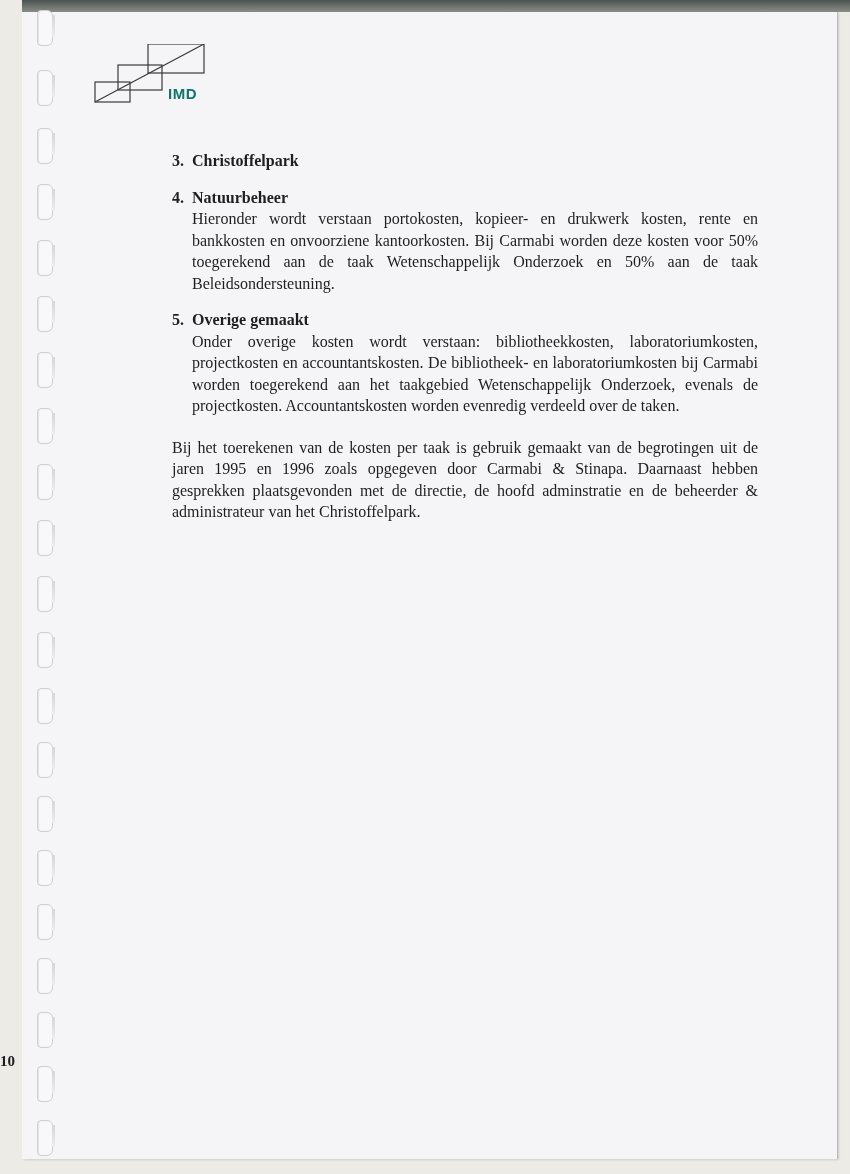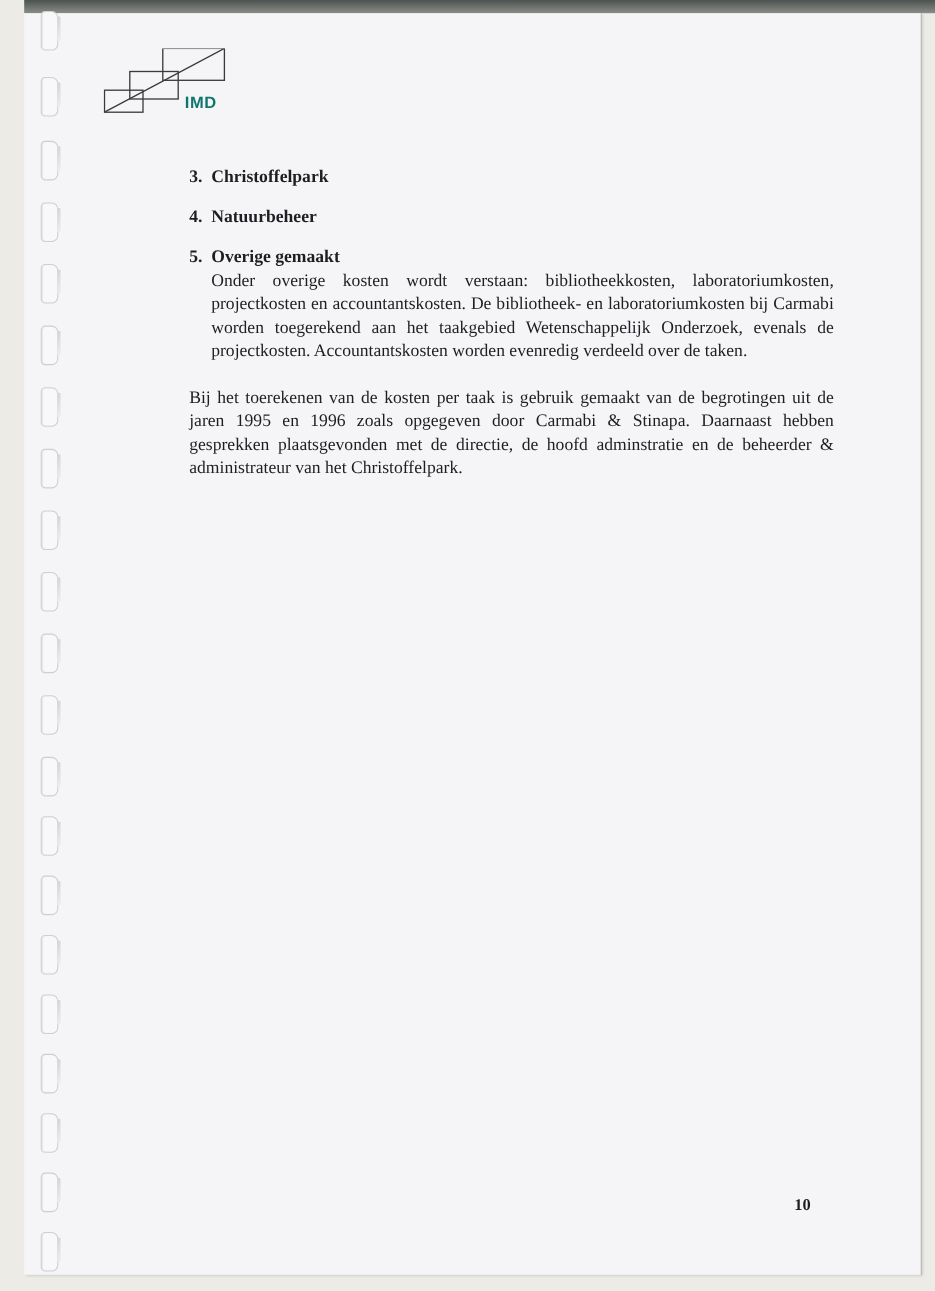--- a/index.html
+++ b/index.html
@@ -93,22 +93,22 @@
       text-align: justify;
     }
     .closing {
       margin-top: 20px;
       text-align: justify;
     }
     .page-number {
       position: absolute;
       left: 0;
       width: 737px;
-      top: 1088px;
-      text-align: right;
+      top: 1053px;
+      text-align: left;
       font-weight: bold;
       font-size: 15px;
     }
   </style>
 </head>
 <body>
 
 <div class="edge-dark"></div>
 <div class="paper"></div>
 
@@ -150,20 +150,21 @@
       <span class="section-num">3.</span>
       <span>Christoffelpark</span>
     </div>
   </div>
 
   <div class="section">
     <div class="section-head">
       <span class="section-num">4.</span>
       <span>Natuurbeheer</span>
     </div>
+    <div class="section-body">Hieronder wordt verstaan portokosten, kopieer- en drukwerk kosten, rente en bankkosten en onvoorziene kantoorkosten. Bij Carmabi worden deze kosten voor 50% toegerekend aan de taak Wetenschappelijk Onderzoek en 50% aan de taak Beleidsondersteuning.</div>
   </div>
 
   <div class="section">
     <div class="section-head">
       <span class="section-num">5.</span>
       <span>Overige gemaakt</span>
     </div>
     <div class="section-body">Onder overige kosten wordt verstaan: bibliotheekkosten, laboratoriumkosten, projectkosten en accountantskosten. De bibliotheek- en laboratoriumkosten bij Carmabi worden toegerekend aan het taakgebied Wetenschappelijk Onderzoek, evenals de projectkosten. Accountantskosten worden evenredig verdeeld over de taken.</div>
   </div>
 

